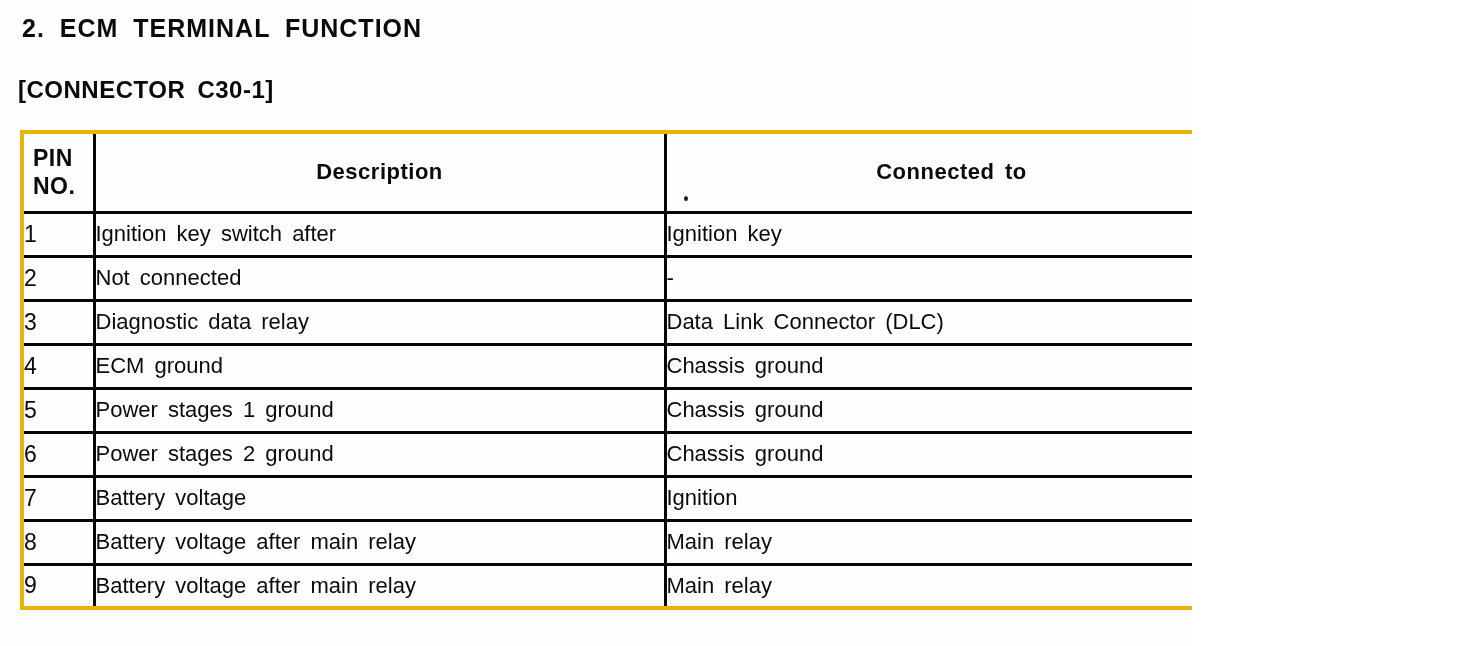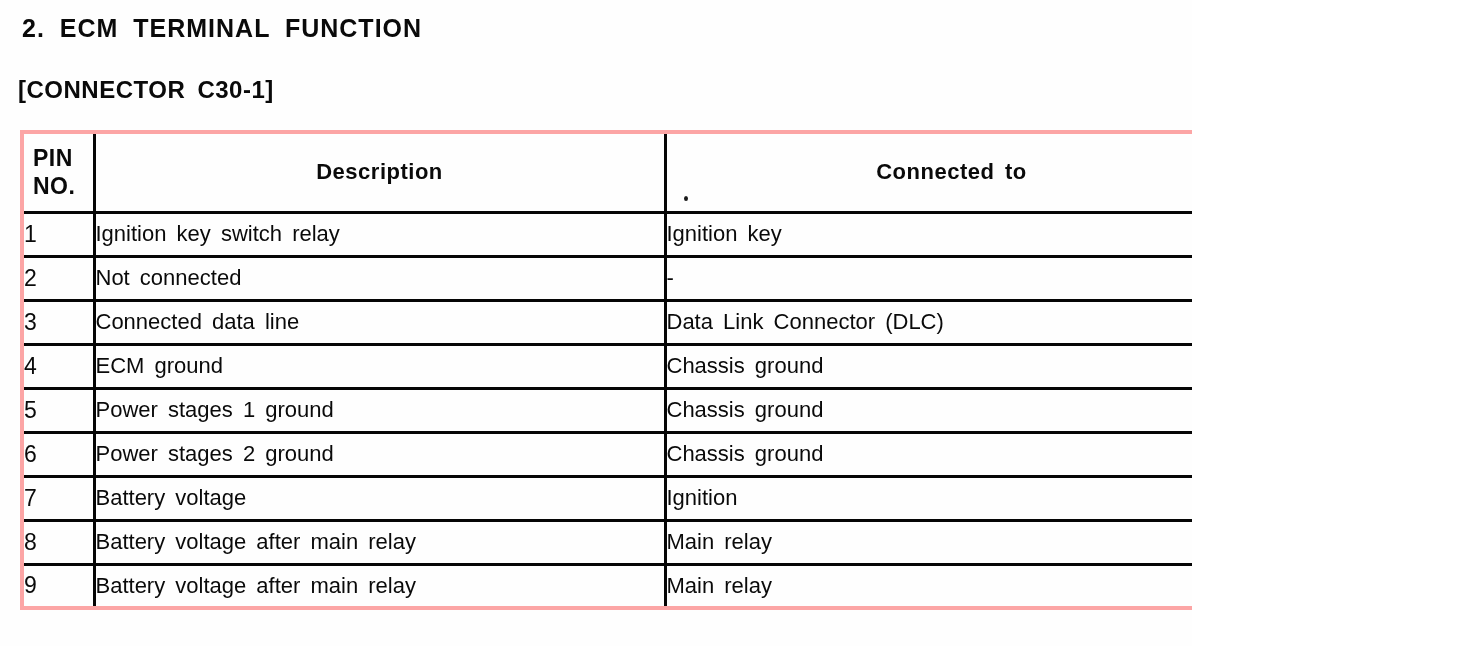--- a/index.html
+++ b/index.html
@@ -35,21 +35,21 @@
     word-spacing: 5px;
     color: #0a0a0a;
   }
   table.terminal-table {
     position: absolute;
     left: 20px;
     top: 130px;
     width: 1428px;
     border-collapse: collapse;
     table-layout: fixed;
-    border: 4px solid #fca5a5;
+    border: 4px solid #eab308;
   }
   table.terminal-table col.c-pin      { width: 72px; }
   table.terminal-table col.c-desc     { width: 571px; }
   table.terminal-table col.c-conn     { width: 573px; }
   table.terminal-table col.c-remark   { width: 212px; }
 
   table.terminal-table th,
   table.terminal-table td {
     border: 3px solid #050505;
     vertical-align: middle;
@@ -109,33 +109,33 @@
         <th class="pin-head">PIN
 NO.</th>
         <th>Description</th>
         <th>Connected to</th>
         <th>Chassis</th>
       </tr>
     </thead>
     <tbody>
       <tr>
         <td class="pin-cell">1</td>
-        <td>Ignition key switch relay</td>
+        <td>Ignition key switch after</td>
         <td>Ignition key</td>
         <td></td>
       </tr>
       <tr>
         <td class="pin-cell">2</td>
         <td>Not connected</td>
         <td>-</td>
         <td></td>
       </tr>
       <tr>
         <td class="pin-cell">3</td>
-        <td>Connected data line</td>
+        <td>Diagnostic data relay</td>
         <td>Data Link Connector (DLC)</td>
         <td></td>
       </tr>
       <tr>
         <td class="pin-cell">4</td>
         <td>ECM ground</td>
         <td>Chassis ground</td>
         <td></td>
       </tr>
       <tr>

